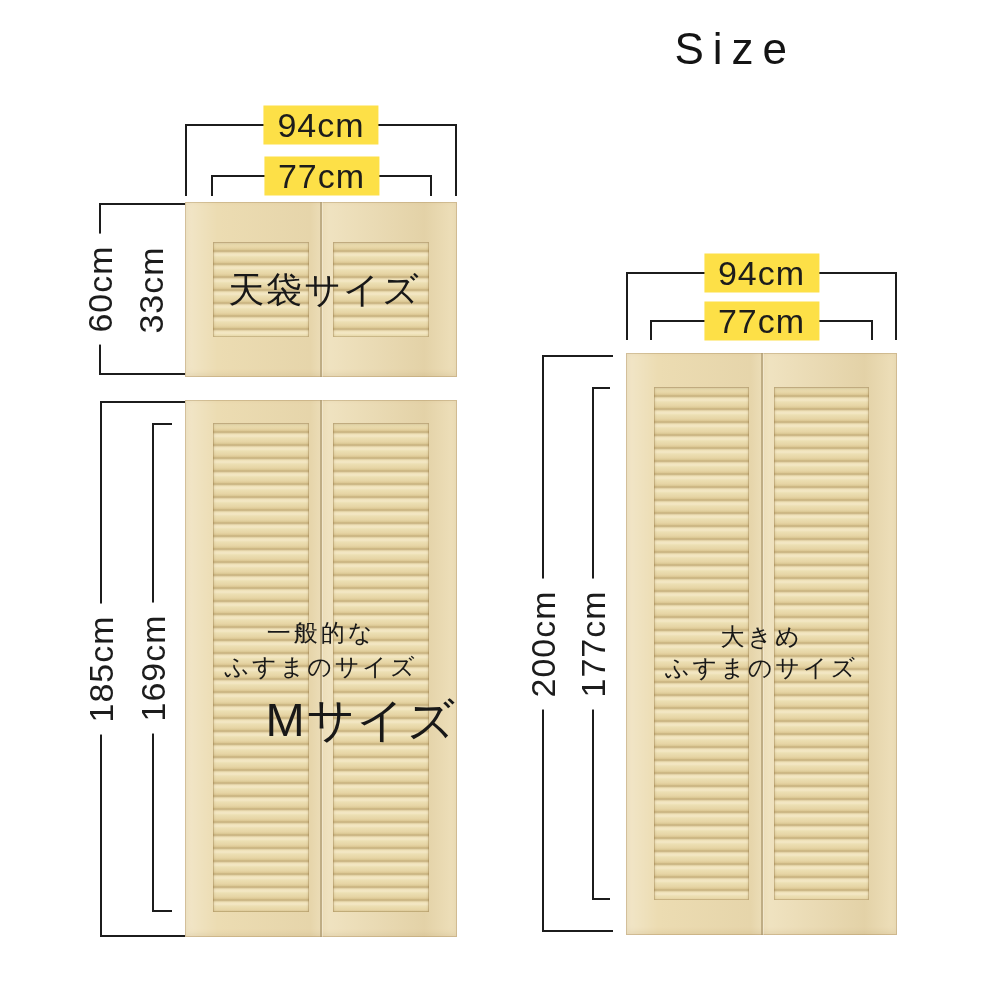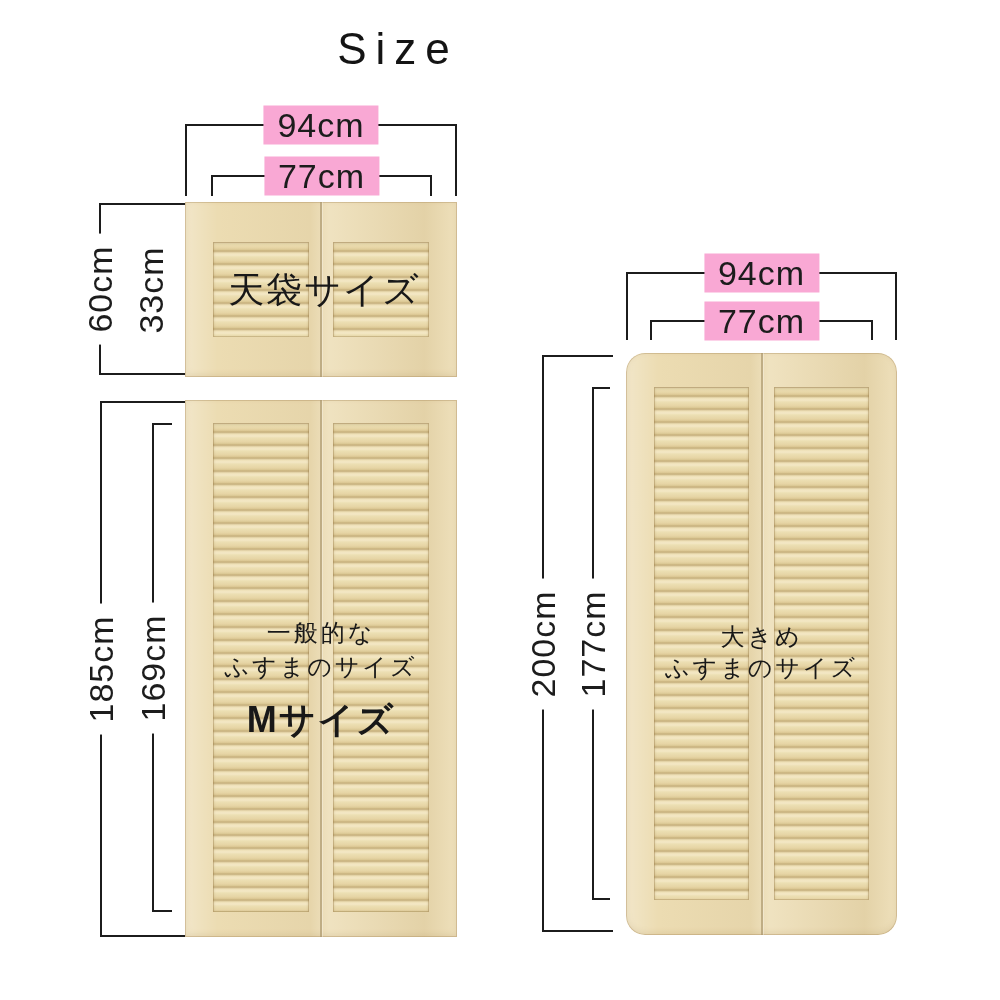--- a/index.html
+++ b/index.html
@@ -12,33 +12,33 @@
     --seam:#a8946a;
   }
   *{margin:0;padding:0;box-sizing:border-box;}
   html,body{width:1000px;height:1000px;background:#ffffff;overflow:hidden;}
   body{font-family:"Liberation Sans","DejaVu Sans",sans-serif;color:var(--text);}
   .canvas{position:relative;width:1000px;height:1000px;background:#fff;}
 
   
   .title{
     position:absolute;left:0;top:24px;width:796px;
-    text-align:center;font-size:44px;line-height:50px;font-weight:500;
+    text-align:right;font-size:44px;line-height:50px;font-weight:500;
     letter-spacing:9px;color:#141414;
   }
 
   
   .hdim{position:absolute;height:0;}
   .hdim .hl{position:absolute;left:0;right:0;top:0;height:2px;background:var(--line);}
   .hdim .de{position:absolute;top:0;width:2px;height:var(--drop,20px);background:var(--line);}
   .hdim .de.l{left:0;}
   .hdim .de.r{right:0;}
   .hdim .dlabel{
     position:absolute;left:50%;top:1px;transform:translate(-50%,-50%);
-    background:#f9a8d4;padding:0 14px;font-size:34px;font-weight:500;
+    background:#fde047;padding:0 14px;font-size:34px;font-weight:500;
     white-space:nowrap;letter-spacing:1px;
   }
 
   
   .vdim{position:absolute;width:0;}
   .vdim .vl{position:absolute;top:0;bottom:0;left:0;width:2px;background:var(--line);}
   .vdim .te{position:absolute;left:0;height:2px;width:var(--tick,20px);background:var(--line);}
   .vdim .te.t{top:0;}
   .vdim .te.b{bottom:0;}
   .vdim .vlabel{
@@ -73,21 +73,21 @@
   .seam{
     position:absolute;top:0;bottom:0;left:calc(50% - 1px);width:2px;
     background:var(--seam);opacity:.65;
     box-shadow:1px 0 0 rgba(255,255,255,.45);
   }
   .door-label{
     position:absolute;left:0;width:100%;text-align:center;
     color:#181818;white-space:nowrap;
   }
   .door-label.big{font-size:36px;line-height:44px;font-weight:500;letter-spacing:2px;padding-left:7px;}
-  .door-label.size{font-size:36px;line-height:52px;font-weight:700;letter-spacing:2px;}
+  .door-label.size{font-size:47px;line-height:52px;font-weight:400;letter-spacing:2px;text-align:right;}
   .door-label.small{font-size:24px;line-height:34px;font-weight:400;letter-spacing:3px;}
 
   
   .footer{
     position:absolute;left:152px;top:942px;
     font-size:27px;line-height:38px;letter-spacing:4px;color:#3f3f3f;
   }
 </style>
 </head>
 <body>
@@ -175,21 +175,21 @@
     <span class="vlabel">200cm</span>
   </div>
 
   <div class="vdim" style="left:592px;top:387px;height:513px;--tick:18px;">
     <i class="vl"></i>
     <i class="te t"></i>
     <i class="te b"></i>
     <span class="vlabel">177cm</span>
   </div>
 
-  <div class="door" style="left:626px;top:353px;width:271px;height:582px;border-radius:19px;">
+  <div class="door" style="left:626px;top:353px;width:271px;height:582px;">
     <div class="louver" style="left:28px;width:95px;top:34px;height:513px;"></div>
     <div class="louver" style="left:148px;width:95px;top:34px;height:513px;"></div>
     <div class="seam"></div>
     <div class="door-label small" style="top:267px;">大きめ</div>
     <div class="door-label small" style="top:298px;">ふすまのサイズ</div>
   </div>
 
 
 </div>
 

